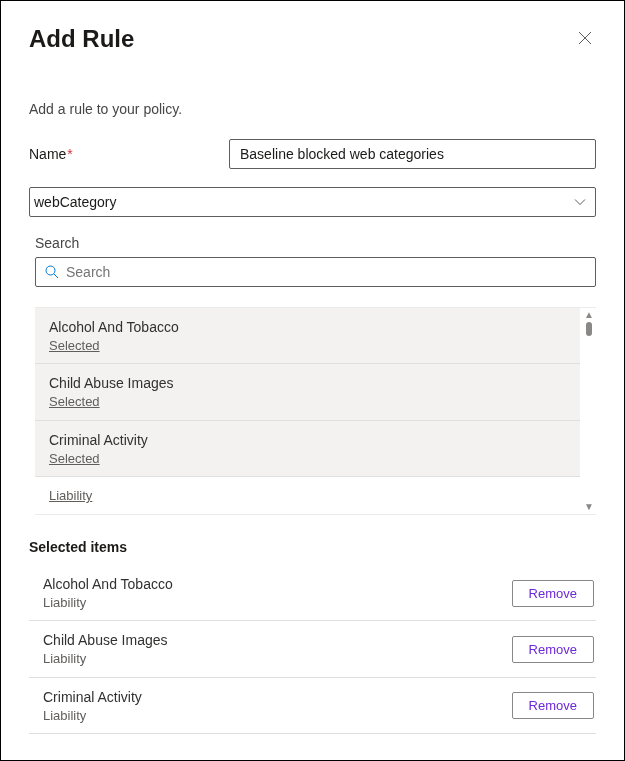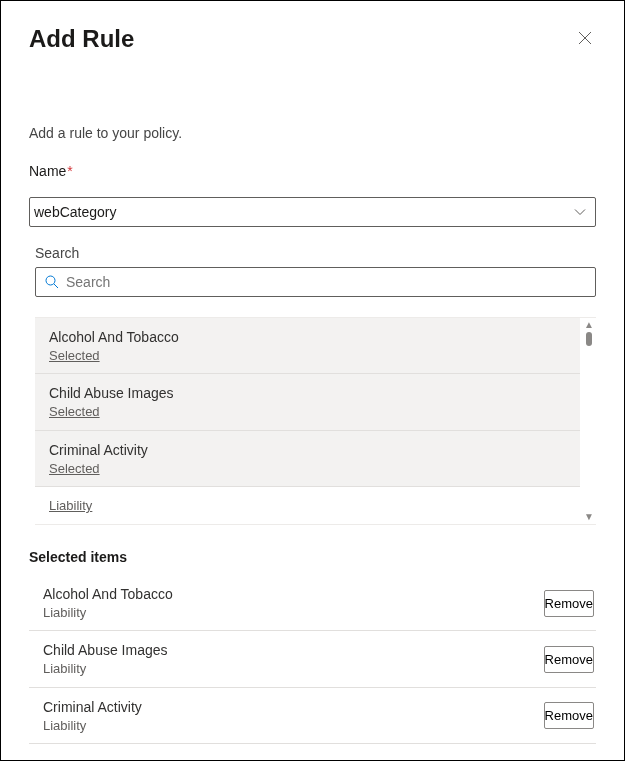--- a/index.html
+++ b/index.html
@@ -9,21 +9,21 @@
     font-size: 13px;
     color: #323130;
     background: #fff;
     border: 1px solid #000;
     padding: 24px 28px;
   }
   .header-row {
     display: flex;
     justify-content: space-between;
     align-items: center;
-    margin-bottom: 72px;
+    margin-bottom: 48px;
   }
   .title {
     font-size: 24px;
     font-weight: 600;
     color: #1b1a19;
   }
   .close-btn {
     background: none;
     border: none;
     font-size: 15px;
@@ -173,22 +173,22 @@
     font-size: 13px;
     color: #605e5c;
     line-height: 1.35;
   }
   .remove-btn {
     background: #fff;
     border: 1px solid #8a8886;
     border-radius: 2px;
     font-size: 13px;
     font-family: inherit;
-    color: #000000;
-    padding: 5px 0;
+    color: #6d28d9;
+    padding: 5px 16px;
     cursor: pointer;
   }
 </style>
 </head>
 <body>
 
 <div class="header-row">
   <h1 class="title">Add Rule</h1>
   <button class="close-btn" aria-label="Close">
     <svg width="14" height="14" viewBox="0 0 14 14">
@@ -197,20 +197,21 @@
     </svg>
   </button>
 </div>
 
 <p class="subtitle">Add a rule to your policy.</p>
 
 <div class="form-row">
   <label class="form-label">
     <span>Name</span><span class="req">*</span>
   </label>
+  <input type="text" class="text-input" value="Baseline blocked web categories" style="">
 </div>
 
 <div class="form-row">
   <div class="select-wrap">
     <input readonly="" class="select-input" value="webCategory" style="">
     <svg class="chevron" width="12" height="8" viewBox="0 0 12 8">
       <polyline points="1,1.5 6,6.5 11,1.5" fill="none" stroke="#605e5c" stroke-width="1"></polyline>
     </svg>
   </div>
 </div>

